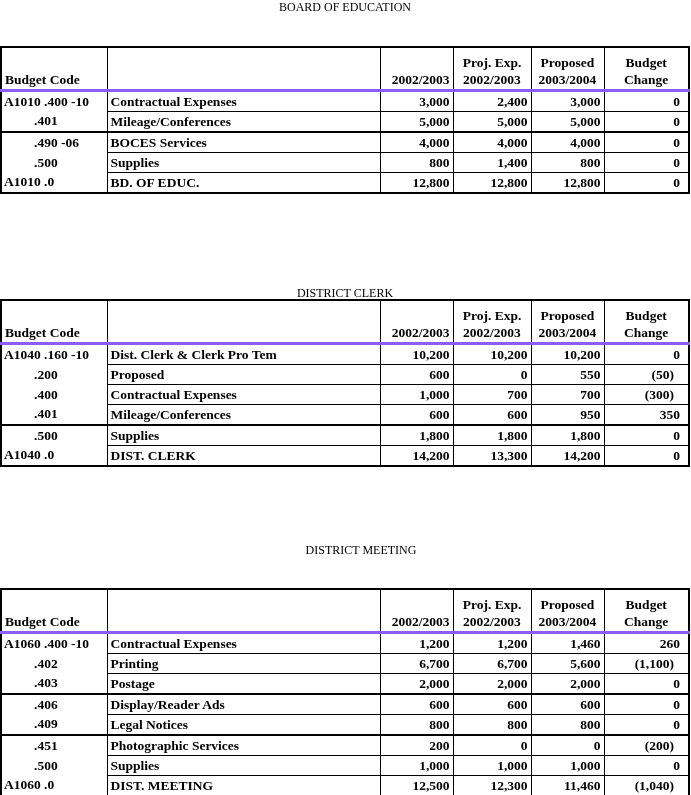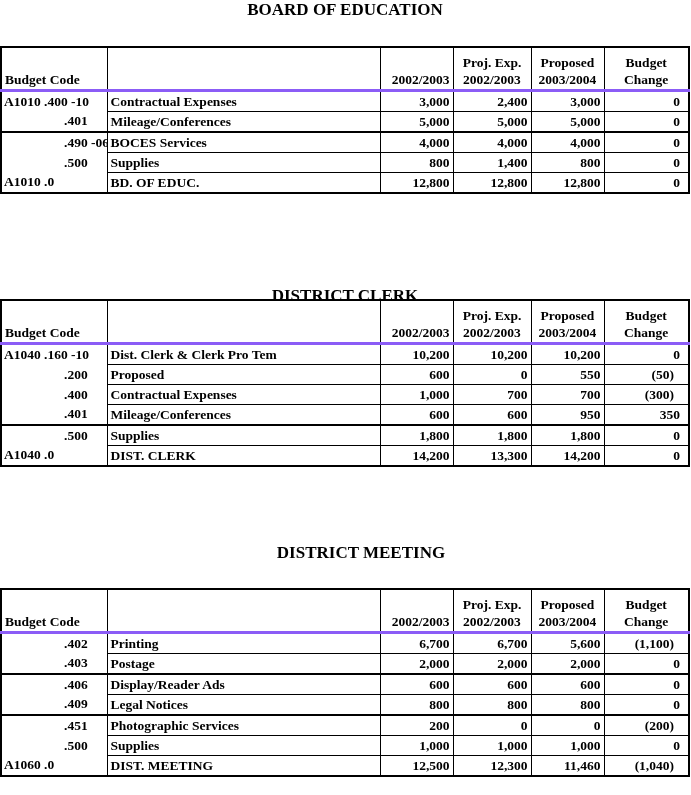--- a/index.html
+++ b/index.html
@@ -1,34 +1,34 @@
 <!DOCTYPE html>
 <html><head>
 <meta charset="utf-8">
 <style>
   html, body { margin:0; padding:0; background:#fff; }
   body { width:691px; height:795px; position:relative; overflow:hidden;
          font-family:"Liberation Serif","DejaVu Serif",serif; font-weight:bold; color:#000; }
-  .section-title { position:absolute; left:0; width:690px; text-align:center; font-size:17px; font-weight:bold; }
+  .section-title { position:absolute; left:0; width:690px; text-align:center; font-size:12px; font-weight:normal; }
   table.bt { position:absolute; left:0; width:690px; border-collapse:collapse; table-layout:fixed;
              border:2px solid #000; font-size:13.5px; }
   table.bt col.c0 { width:106px; }
   table.bt col.c1 { width:273px; }
   table.bt col.c2 { width:73px; }
   table.bt col.c3 { width:78px; }
   table.bt col.c4 { width:73px; }
   table.bt col.c5 { width:85px; }
   table.bt th, table.bt td { padding:0 3px; line-height:18px; white-space:nowrap; overflow:hidden; }
   table.bt thead th { vertical-align:bottom; height:40px; font-weight:bold; border-bottom:3px solid #8b5cf6; padding-bottom:1px; line-height:17px; }
   table.bt thead th.h-code { text-align:left; }
   table.bt thead th.h-num { text-align:center; }
   table.bt thead th.h-num.r { text-align:right; }
   table.bt td { height:19px; border-bottom:1px solid #000; }
   table.bt td.code { border-bottom:none; text-align:left; padding-left:2px; }
-  table.bt td.code.sub { text-align:left; padding-left:62px; }
+  table.bt td.code.sub { text-align:left; padding-left:32px; }
   table.bt td.num { text-align:right; }
   table.bt td.chg { text-align:right; padding-right:8px; }
   table.bt td.chg.paren { padding-right:14px; }
   table.bt .vl { border-left:1px solid #000; }
   table.bt tr.brk td { border-bottom:2px solid #000; }
   table.bt tr.tot td { border-bottom:none; }
   table.bt th.h-desc, table.bt td.desc { text-align:left; }
 </style>
 </head>
 <body>
@@ -184,20 +184,28 @@
       <th class="h-code">Budget Code</th>
       <th class="h-desc vl"></th>
       <th class="h-num r vl">2002/2003</th>
       <th class="h-num vl"><span>Proj. Exp.</span><br><span>2002/2003</span></th>
       <th class="h-num vl"><span>Proposed</span><br><span>2003/2004</span></th>
       <th class="h-num vl"><span>Budget</span><br><span>Change</span></th>
     </tr>
   </thead>
   <tbody>
       <tr>
+        <td class="code">A1060 .400  -10</td>
+        <td class="desc vl">Contractual Expenses</td>
+        <td class="num vl">1,200</td>
+        <td class="num vl">1,200</td>
+        <td class="num vl">1,460</td>
+        <td class="num chg vl">260</td>
+      </tr>
+      <tr>
         <td class="code sub">.402</td>
         <td class="desc vl">Printing</td>
         <td class="num vl">6,700</td>
         <td class="num vl">6,700</td>
         <td class="num vl">5,600</td>
         <td class="num chg vl paren">(1,100)</td>
       </tr>
       <tr class="brk">
         <td class="code sub">.403</td>
         <td class="desc vl">Postage</td>

